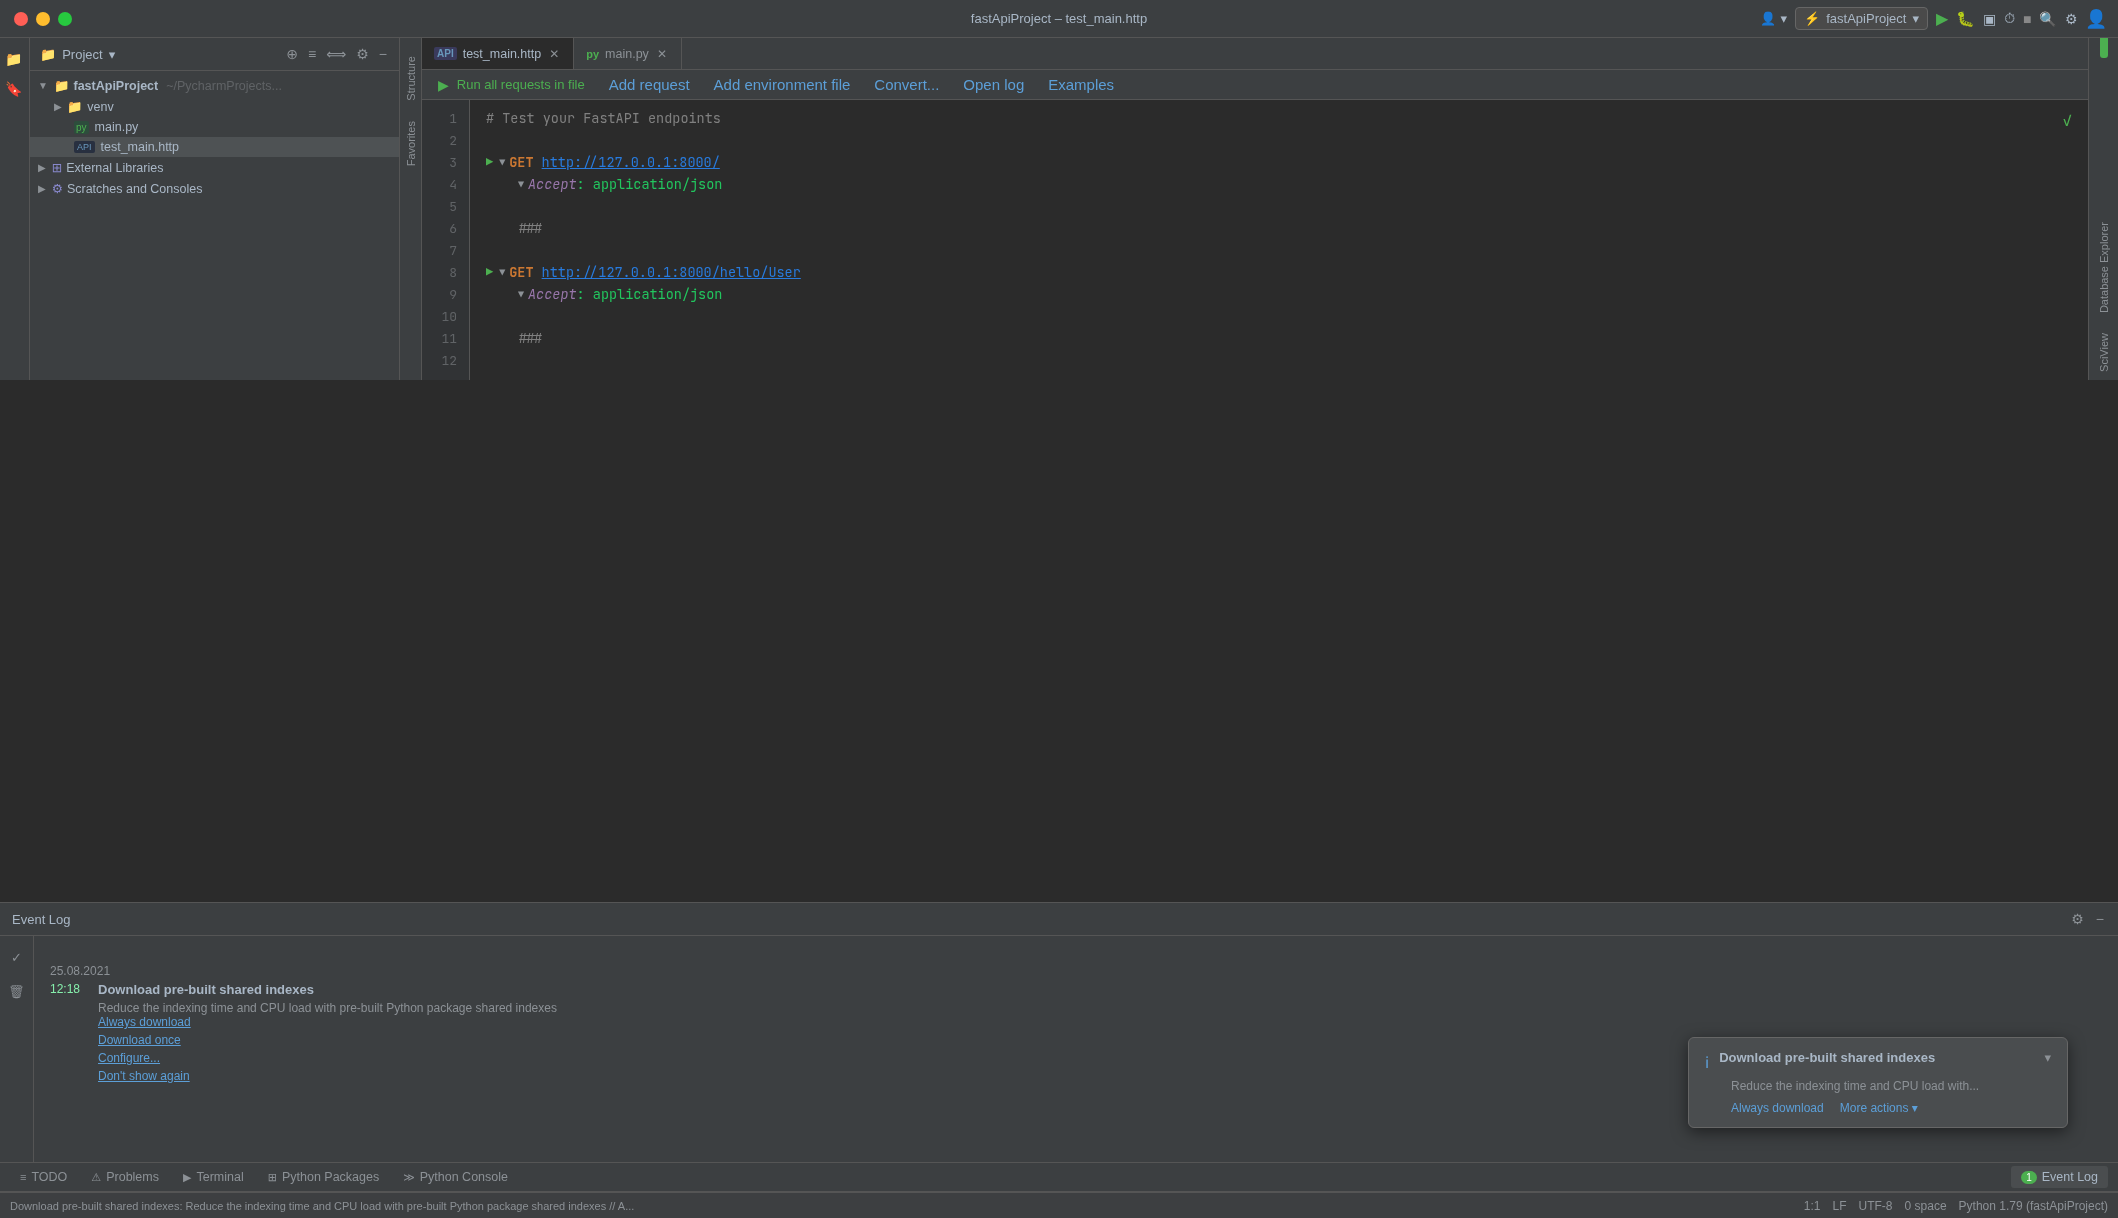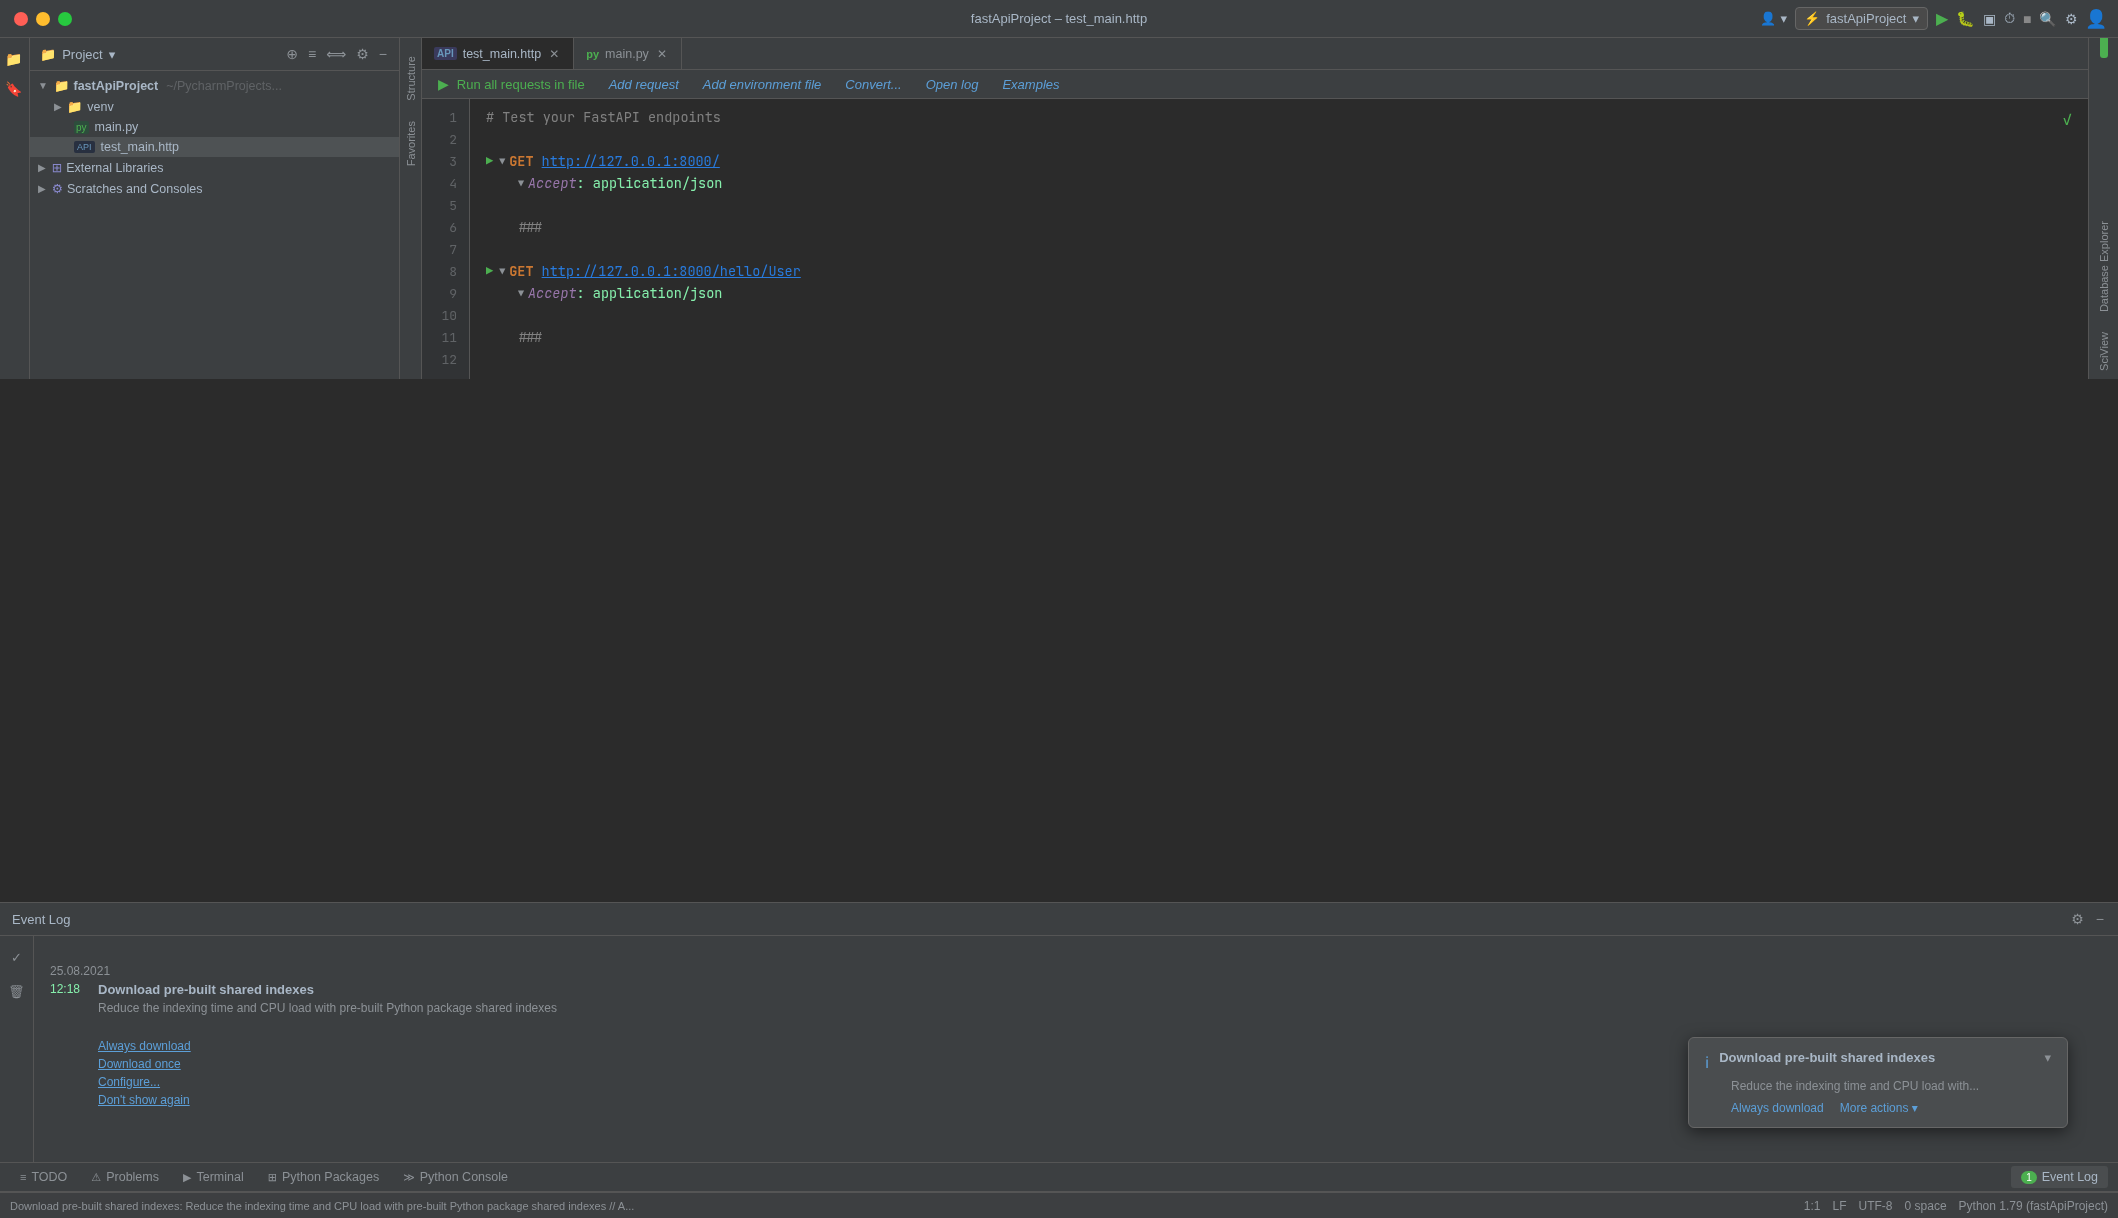--- a/index.html
+++ b/index.html
@@ -211,24 +211,23 @@
       display: flex;
       align-items: center;
       gap: 8px;
       color: #4CAF50;
       cursor: pointer;
       font-size: 13px;
     }
     .http-toolbar-btn {
       color: #5c9fd8;
       cursor: pointer;
-      font-size: 13px;
+      font-size: 15px;
       background: transparent;
       border: none;
-      font-style: italic;
     }
 
     
     .code-editor {
       flex: 1;
       display: flex;
       overflow: hidden;
       font-family: 'JetBrains Mono', 'Fira Code', 'Courier New', monospace;
       font-size: 13.5px;
       line-height: 1.6;
@@ -260,21 +259,21 @@
     .code-line {
       height: 22px;
       display: flex;
       align-items: center;
       white-space: pre;
     }
     .code-comment { color: #808080; }
     .code-get { color: #cc7832; font-weight: bold; }
     .code-url { color: #287bde; text-decoration: underline; cursor: pointer; }
     .code-header-key { color: #9876aa; font-style: italic; }
-    .code-header-val { color: #86efac; }
+    .code-header-val { color: #22c55e; }
     .code-separator { color: #808080; }
     .run-gutter {
       color: #4CAF50;
       margin-right: 6px;
       cursor: pointer;
       font-size: 12px;
     }
     .fold-gutter {
       color: #8c9196;
       margin-right: 4px;
@@ -360,21 +359,21 @@
     .event-body { flex: 1; }
     .event-title {
       color: #a9b7c6;
       font-size: 13px;
       font-weight: bold;
       margin-bottom: 4px;
     }
     .event-desc {
       color: #8c9196;
       font-size: 12px;
-      margin-bottom: 24px;
+      margin-bottom: 0;
     }
     .event-links {
       display: flex;
       flex-direction: column;
       gap: 4px;
     }
     .event-link {
       color: #5c9fd8;
       font-size: 12px;
       cursor: pointer;

